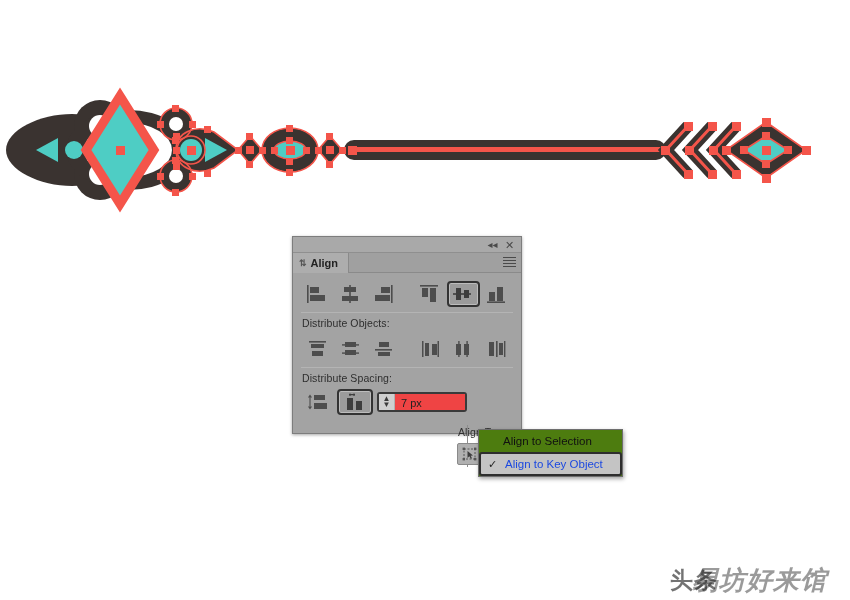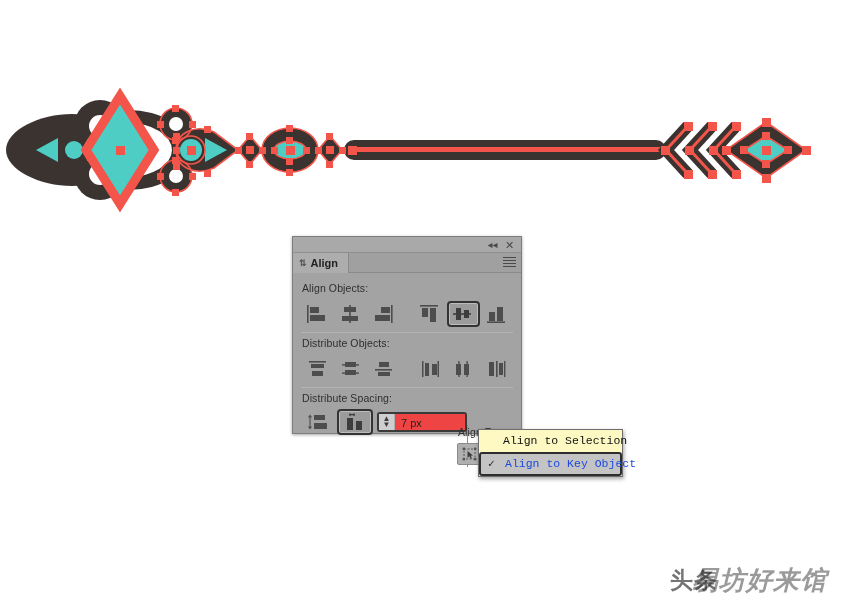--- a/index.html
+++ b/index.html
@@ -97,24 +97,24 @@
     width: 36px; height: 22px; background: #b0b0b0;
     border: 1px solid #8a8a8a; border-radius: 2px;
     display: flex; align-items: center; justify-content: center; gap: 2px;
     cursor: pointer;
   }
   .vsep { position: absolute; left: 174px; top: 152px; width: 1px; height: 42px; background: #8d8d8d; }
 
   
   #alignto-menu {
     position: absolute; left: 478px; top: 429px;
-    width: 145px; background: #fef9c3;
+    width: 145px; background: #4d7c0f;
     border: 1px solid #6e6e6e;
     box-shadow: 1px 2px 4px rgba(0,0,0,.35);
-    font-size: 11.5px; color: #111; font-family: Liberation Mono, monospace;
+    font-size: 11.5px; color: #111;
   }
   .menu-item {
     position: relative; height: 22px; line-height: 22px;
     padding-left: 24px; white-space: nowrap; cursor: pointer;
   }
   .menu-item.active {
     color: #1c49e0; background: #c4c4c4;
     border: 2px solid #2e2e2e; border-radius: 3px;
     height: 24px; line-height: 20px;
   }
@@ -274,21 +274,20 @@
       <div class="panel-menu">
         <i></i>
           <i></i>
           <i></i>
           <i></i>
       </div>
     </div>
 
     <div class="panel-body">
 
-      <div class="section-label">Align Objects:</div>
       <div class="icon-row">
         <div class="icon-cell">
           <svg width="22" height="20" viewBox="0 0 22 20">
               <rect x="1" y="1" width="1.6" height="18" fill="#4d4d4d"></rect>
               <rect x="4" y="3" width="9" height="6" fill="#4d4d4d"></rect>
               <rect x="4" y="11" width="15" height="6" fill="#4d4d4d"></rect>
             </svg>
         </div>
         <div class="icon-cell">
           <svg width="22" height="20" viewBox="0 0 22 20">

